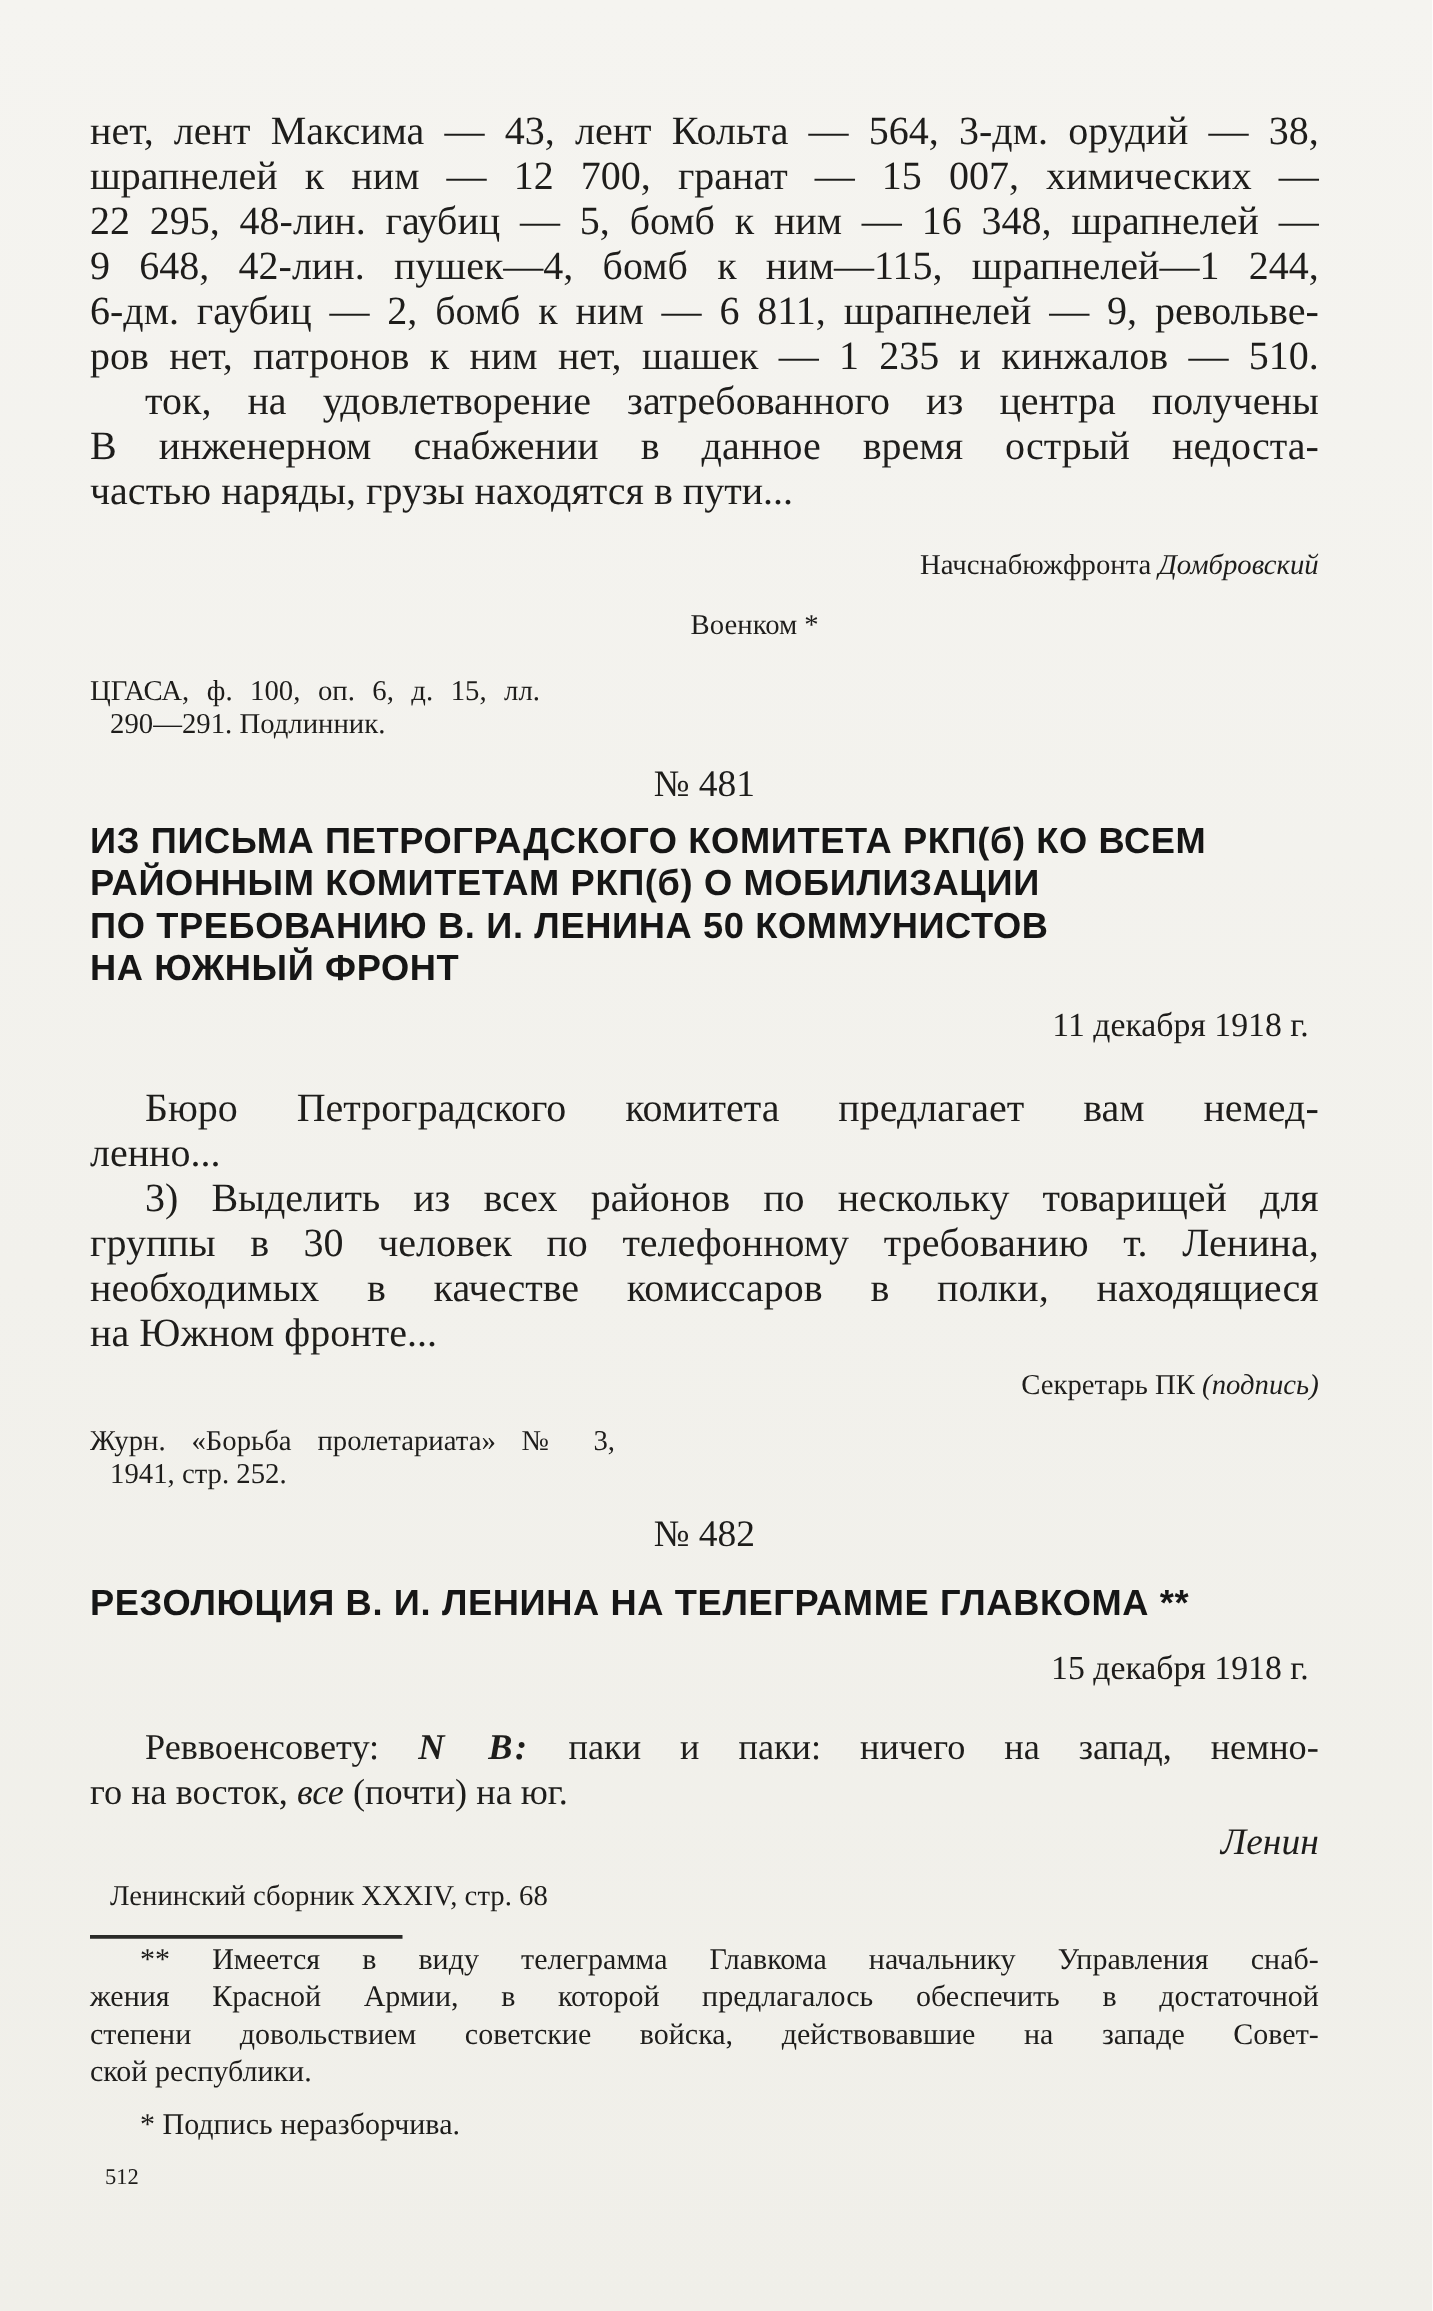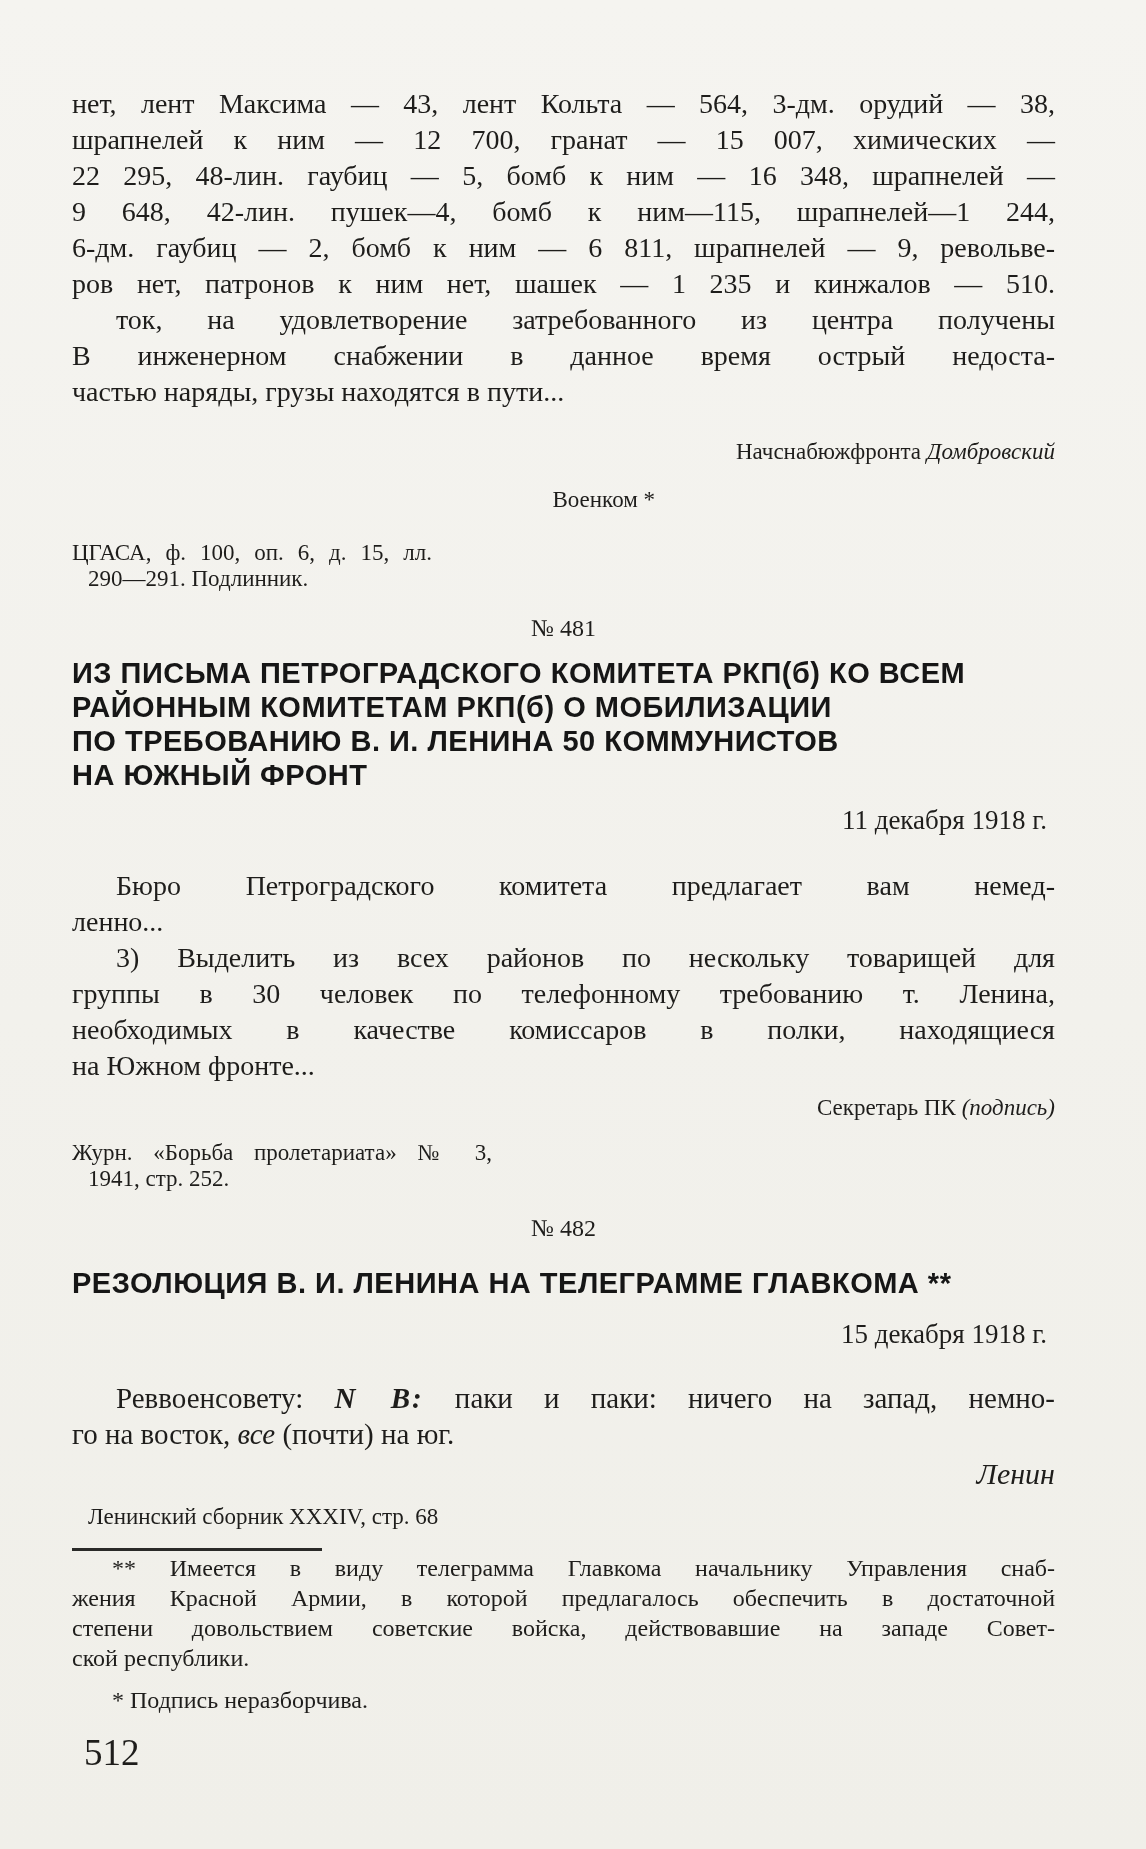--- a/index.html
+++ b/index.html
@@ -6,61 +6,61 @@
   .sheet {
     position:relative;
     width:1146px; height:1849px;
     background:linear-gradient(180deg,#f5f4f0 0%, #f2f1ec 55%, #f0efe9 100%);
     font-family:"Liberation Serif", serif;
     color:#1e1d1b;
     overflow:hidden;
   }
   .textblock { position:absolute; left:72px; top:86px; width:983px; }
 
-  .para { font-size:28px; line-height:36px; }
+  .para { font-size:32px; line-height:36px; }
   .para .line { text-align:justify; text-align-last:justify; }
   .para .line:last-child { text-align:left; text-align-last:left; }
   .para.flush-last .line:last-child { text-align:justify; text-align-last:justify; }
   .para.indent .line:first-child { text-indent:44px; }
 
   .sig-line { text-align:right; font-size:23px; line-height:36px; margin-top:24px; }
   .sig-line .italic { font-style:italic; }
   .sig-line.voenkom { margin-top:12px; padding-right:400px; }
   .sig-line.secretary { margin-top:6px; }
   .sig-line.lenin { margin-top:4px; font-size:30px; }
 
   .archive-ref { margin-top:22px; width:360px; font-size:23px; line-height:26px; }
   .archive-ref .line { text-align:justify; text-align-last:justify; }
   .archive-ref .line:last-child { text-align-last:left;margin-left:16px; }
   .archive-ref.journal { width:420px; margin-top:14px; }
   .archive-ref.lenin-src { width:983px; margin-top:12px; font-size:23px; }
   .archive-ref.lenin-src .line { text-align-last:left; }
 
-  .doc-number { margin-top:18px; text-align:center; font-size:24px; line-height:36px; }
+  .doc-number { margin-top:18px; text-align:center; font-size:30px; line-height:36px; }
   .doc-title {
     margin-top:10px; text-align:left;
     font-family:"Liberation Sans", sans-serif;
     font-weight:bold; font-size:29px; line-height:34px;
     color:#161616; letter-spacing:0.5px;
   }
   .doc-title .line { white-space:nowrap; }
   .doc-title.single { margin-top:20px; }
   .doc-date { margin-top:10px; text-align:right; font-size:27px; line-height:36px; padding-right:8px; }
   .doc-date.d482 { margin-top:16px; }
   .para.after-date { margin-top:30px; }
   .para.resolution { margin-top:28px; font-size:29px; }
   .nb { font-weight:bold; font-style:italic; letter-spacing:2px; }
   .italic { font-style:italic; }
 
   .fn-rule { margin-top:18px; width:250px; border-top:3px solid #2a2a28; height:0; }
   .footnote { margin-top:12px; font-size:24px; line-height:30px; }
   .footnote.fn2 { margin-top:2px; }
   .footnote.indent .line:first-child { text-indent:40px; }
 
-  .page-number { margin-top:16px; font-size:37px; padding-left:12px; }
+  .page-number { margin-top:16px; font-size:18px; padding-left:12px; }
 </style>
 </head>
 <body>
 
 <div class="sheet">
   <div class="textblock">
 
     <div class="para flush-last">
         <div class="line">нет, лент Максима — 43, лент Кольта — 564, 3-дм. орудий — 38,</div>
         <div class="line">шрапнелей к ним — 12&nbsp;700, гранат — 15&nbsp;007, химических —</div>

